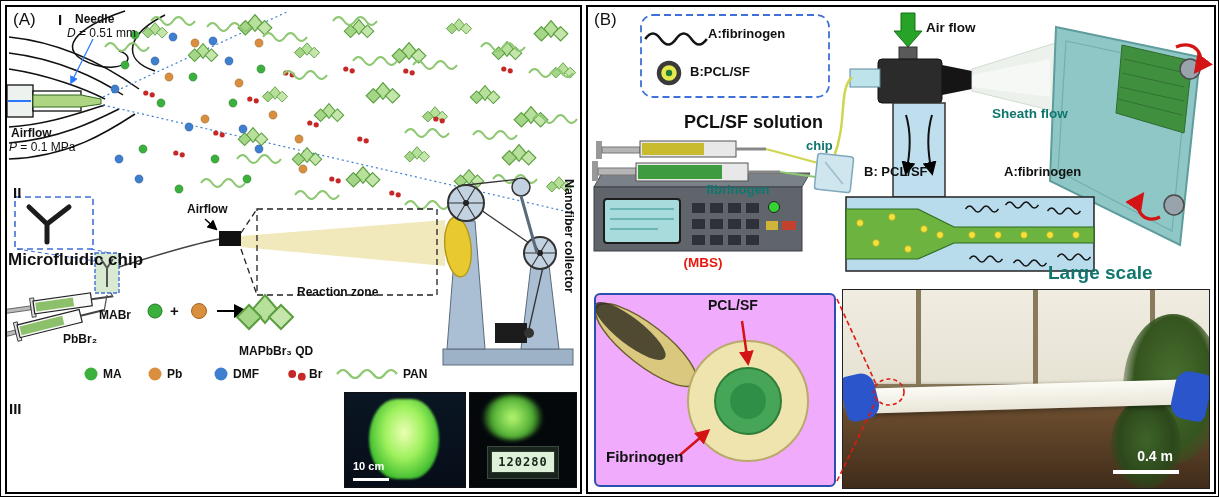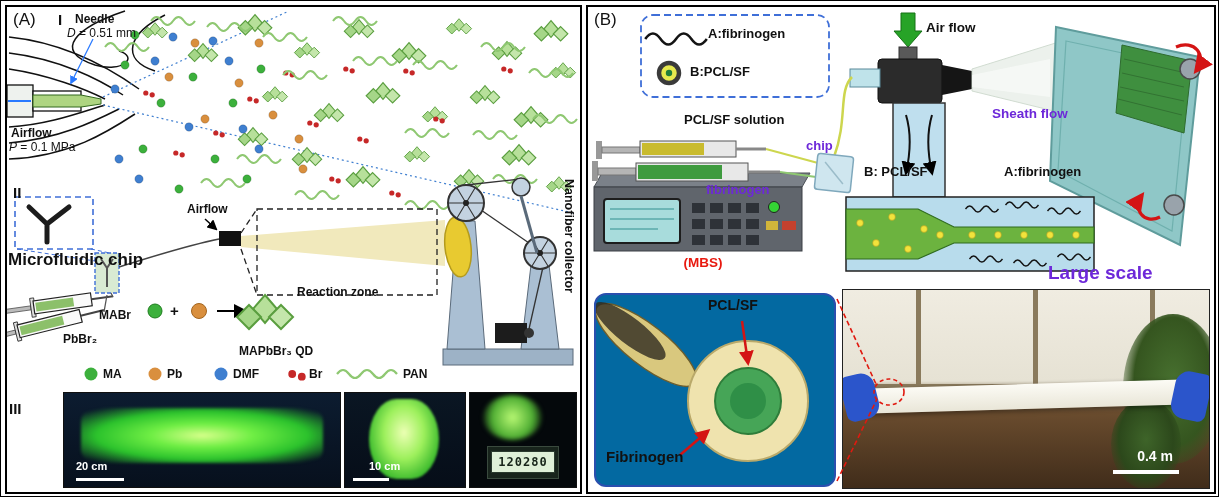--- a/index.html
+++ b/index.html
@@ -4,39 +4,39 @@
 <style>
   * { margin:0; padding:0; box-sizing:border-box; }
   body { font-family:"Liberation Sans", sans-serif; background:#fff; }
   #fig { position:relative; width:1219px; height:497px; background:#fff; border:1px solid #000; overflow:hidden; }
   .panel { position:absolute; top:4px; height:489px; background:#fff; border:2px solid #000; overflow:hidden; }
   #panelA { left:4px; width:577px; }
   #panelB { left:585px; width:630px; }
   svg.layer { position:absolute; left:0; top:0; }
   .t { position:absolute; white-space:nowrap; color:#111; line-height:1.05; font-size:12px; }
   .b { font-weight:700; }
-  .rd { color:#6d28d9;text-align:center; }
+  .rd { color:#0f766e;text-align:center; }
   .wt { color:#fff; }
   .photo { position:absolute; overflow:hidden; border:1px solid #101010; }
   #ph1 { background:linear-gradient(180deg,#0c1c30,#07101d); }
   #ph2 { background:linear-gradient(180deg,#0a1623,#060d18); }
   #ph3 { background:#04080b; }
   .glowA { position:absolute; border-radius:14px; filter:blur(1.5px);
            background:radial-gradient(ellipse at 50% 50%, #d6ff8a 0%, #6fee44 30%, #2bc22c 62%, rgba(15,80,25,0) 92%); }
   .glowRoll { position:absolute; border-radius:40% / 50%; filter:blur(1px);
            background:radial-gradient(ellipse at 50% 42%, #ecffb4 0%, #9df05c 40%, #3dbb2e 74%, rgba(8,40,12,0) 100%); }
   .glowSpot { position:absolute; border-radius:50%; filter:blur(2px);
            background:radial-gradient(circle at 50% 50%, #b8f873 0%, #4fae33 55%, rgba(10,40,12,0) 85%); }
   .sbarA { position:absolute; height:3px; background:#fff; }
   .meter { position:absolute; left:16%; top:56%; width:68%; height:36%; background:#18241c; border:1px solid #3a4a3e; }
   .meterDisp { position:absolute; left:5%; top:14%; width:90%; height:68%; background:#dff0d8; border:1px solid #2a3a2e;
            font-family:"DejaVu Sans Mono", monospace; font-size:12px; font-weight:bold; color:#17251a;
            display:flex; align-items:center; justify-content:center; letter-spacing:1px; }
   .rot90 { transform:rotate(90deg); transform-origin:0 0; }
-  .inset { position:absolute; background:#0369a1; border:2.5px solid #2a4fae; border-radius:12px; overflow:hidden;text-decoration:underline; }
+  .inset { position:absolute; background:#f0abfc; border:2.5px solid #2a4fae; border-radius:6px; overflow:hidden;text-decoration:underline; }
   .photoB { position:absolute; overflow:hidden; border:1px solid #222;
            background:linear-gradient(180deg,#f0ece1 0%,#e6e2d4 46%,#94805f 52%,#6a4c2e 62%,#402c1a 100%); }
   .wf { position:absolute; top:0; width:5px; height:50%; background:#8a7a5c; }
   .ws { position:absolute; left:0; top:calc(50% - 5px); width:100%; height:5px; background:#8a7a5c; }
   .plantB { position:absolute; border-radius:50%; }
   .strip { position:absolute; left:24px; top:94px; width:318px; height:25px; border-radius:2px;
            background:linear-gradient(180deg,#fcfbf5,#e9e6d8); transform:rotate(-1.6deg);
            box-shadow:0 2px 5px rgba(0,0,0,.45); }
   .glove { position:absolute; background:#2b55cb; }
   .sbB { position:absolute; right:30px; bottom:14px; width:66px; height:4px; background:#fff; }
@@ -268,28 +268,23 @@
     <div class="t b" style="left:163px;top:296px;font-size:15px">+</div>
     <div class="t b" style="left:232px;top:338px">MAPbBr₃ QD</div>
     <div class="t b rot90" style="left:568px;top:172px;font-size:12.5px">Nanofiber collector</div>
     <div class="t b" style="left:96px;top:361px">MA</div>
     <div class="t b" style="left:160px;top:361px">Pb</div>
     <div class="t b" style="left:226px;top:361px">DMF</div>
     <div class="t b" style="left:302px;top:361px">Br</div>
     <div class="t b" style="left:396px;top:361px">PAN</div>
     <div class="t b" style="left:2px;top:394px;font-size:15px">III</div>
 
-    <div class="photo" id="ph1" style="left:56px;top:385px;width:278px;height:96px">
-      <div class="glowA" style="left:6%;top:16%;width:88%;height:58%"></div>
-      <div class="t b wt" style="left:12px;bottom:14px;font-size:11px">20 cm</div>
-      <div class="sbarA" style="left:12px;bottom:6px;width:48px"></div>
-    </div>
     <div class="photo" id="ph2" style="left:337px;top:385px;width:122px;height:96px">
       <div class="glowRoll" style="left:20%;top:6%;width:58%;height:86%"></div>
-      <div class="t b wt" style="left:24px;bottom:14px;font-size:11px">10 cm</div>
+      <div class="t b wt" style="left:8px;bottom:14px;font-size:11px">10 cm</div>
       <div class="sbarA" style="left:8px;bottom:6px;width:36px"></div>
     </div>
     <div class="photo" id="ph3" style="left:462px;top:385px;width:108px;height:96px">
       <div class="glowSpot" style="left:12%;top:2%;width:56%;height:48%"></div>
       <div class="meter">
         <div class="meterDisp">120280</div>
       </div>
     </div>
   </div>
 
@@ -383,21 +378,21 @@
         <use href="#sqB" transform="translate(398,252) scale(0.75)"></use>
           <use href="#sqB" transform="translate(442,256) scale(0.75)"></use>
           <use href="#sqB" transform="translate(486,250) scale(0.75)"></use>
       </g>
     </svg>
 
     <div class="t" style="left:6px;top:4px;font-size:17px">(B)</div>
     <div class="t b" style="left:120px;top:20px;font-size:13px">A:fibrinogen</div>
     <div class="t b" style="left:102px;top:58px;font-size:13px">B:PCL/SF</div>
     <div class="t b" style="left:338px;top:14px;font-size:13.5px">Air flow</div>
-    <div class="t b" style="left:96px;top:106px;font-size:13px">PCL/SF solution</div>
+    <div class="t b" style="left:96px;top:106px;font-size:18px">PCL/SF solution</div>
     <div class="t b rd" style="left:218px;top:132px;font-size:13px">chip</div>
     <div class="t b rd" style="left:118px;top:176px;font-size:13px">fibrinogen</div>
     <div class="mbs">
       <div>(MBS)</div>
     </div>
     <div class="t b rd" style="left:404px;top:100px;font-size:13.5px">Sheath flow</div>
     <div class="t b" style="left:276px;top:158px;font-size:13px">B: PCL/SF</div>
     <div class="t b" style="left:416px;top:158px;font-size:13px">A:fibrinogen</div>
     <div class="t b rd" style="left:460px;top:256px;font-size:19px">Large scale</div>
 

